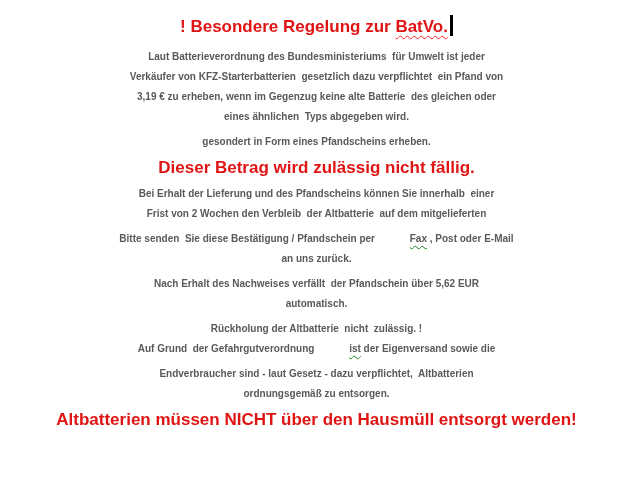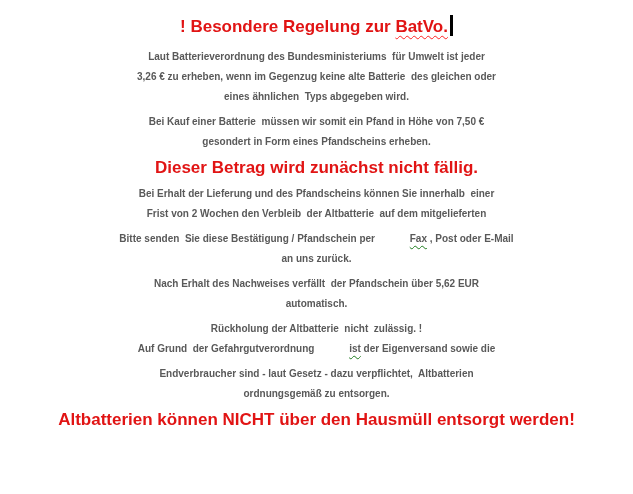--- a/index.html
+++ b/index.html
@@ -66,29 +66,29 @@
   }
 </style>
 </head>
 <body style="--body-text: #595959; --accent-red: #e11414; --squiggle-red: #ff2222; --squiggle-green: #1e7b1e; --cursor: #000000; background: rgb(255, 255, 255);">
 
 <main class="page">
   <h1 class="para red title" id="doc-title"><span>! Besondere Regelung zur </span><span class="sq-red">BatVo.</span><span class="cursor"></span></h1>
   <div id="doc-body">
       <p class="para body">
         <span class="ln"><span>Laut Batterieverordnung des Bundesministeriums  für Umwelt ist jeder</span></span>
-        <span class="ln"><span>3,26 € zu erheben, wenn im Gegenzug keine alte Batterie  des gleichen oder</span></span>
+        <span class="ln"><span>Verkäufer von KFZ-Starterbatterien  gesetzlich dazu verpflichtet  ein Pfand von</span></span>
+        <span class="ln"><span>3,19 € zu erheben, wenn im Gegenzug keine alte Batterie  des gleichen oder</span></span>
         <span class="ln"><span>eines ähnlichen  Typs abgegeben wird.</span></span>
       </p>
       <p class="para body">
-        <span class="ln"><span>Bei Kauf einer Batterie  müssen wir somit ein Pfand in Höhe von 7,50 €</span></span>
         <span class="ln"><span>gesondert in Form eines Pfandscheins erheben.</span></span>
       </p>
       <p class="para red">
-        <span class="ln"><span>Dieser Betrag wird zunächst nicht fällig.</span></span>
+        <span class="ln"><span>Dieser Betrag wird zulässig nicht fällig.</span></span>
       </p>
       <p class="para body">
         <span class="ln"><span>Bei Erhalt der Lieferung und des Pfandscheins können Sie innerhalb  einer</span></span>
         <span class="ln"><span>Frist von 2 Wochen den Verbleib  der Altbatterie  auf dem mitgelieferten</span></span>
       </p>
       <p class="para body">
         <span class="ln"><span>Bitte senden  Sie diese Bestätigung / Pfandschein per </span><span class="sq-green">Fax</span><span> , Post oder E-Mail</span></span>
         <span class="ln"><span>an uns zurück.</span></span>
       </p>
       <p class="para body">
@@ -97,16 +97,16 @@
       </p>
       <p class="para body">
         <span class="ln"><span>Rückholung der Altbatterie  nicht  zulässig. !</span></span>
         <span class="ln"><span>Auf Grund  der Gefahrgutverordnung </span><span class="sq-green">ist</span><span> der Eigenversand sowie die</span></span>
       </p>
       <p class="para body">
         <span class="ln"><span>Endverbraucher sind - laut Gesetz - dazu verpflichtet,  Altbatterien</span></span>
         <span class="ln"><span>ordnungsgemäß zu entsorgen.</span></span>
       </p>
       <p class="para red">
-        <span class="ln"><span>Altbatterien können NICHT über den Hausmüll entsorgt werden!</span></span>
+        <span class="ln"><span>Altbatterien müssen NICHT über den Hausmüll entsorgt werden!</span></span>
       </p>
     </div>
 </main>
 
 </body></html>

